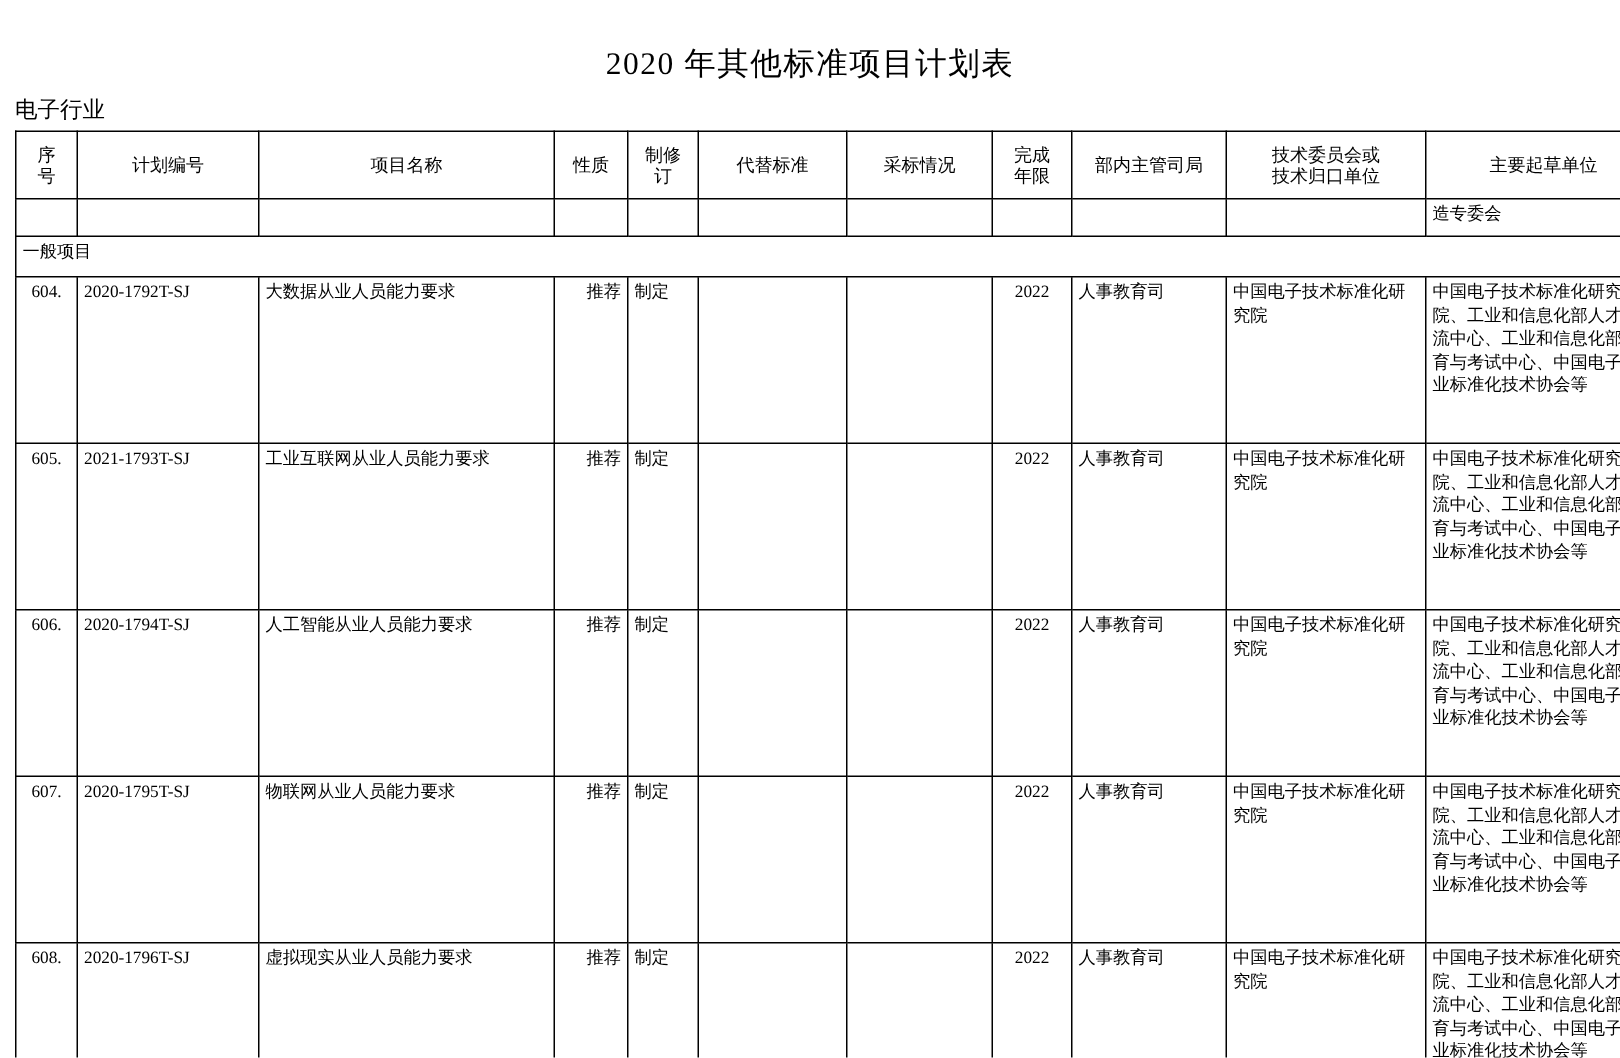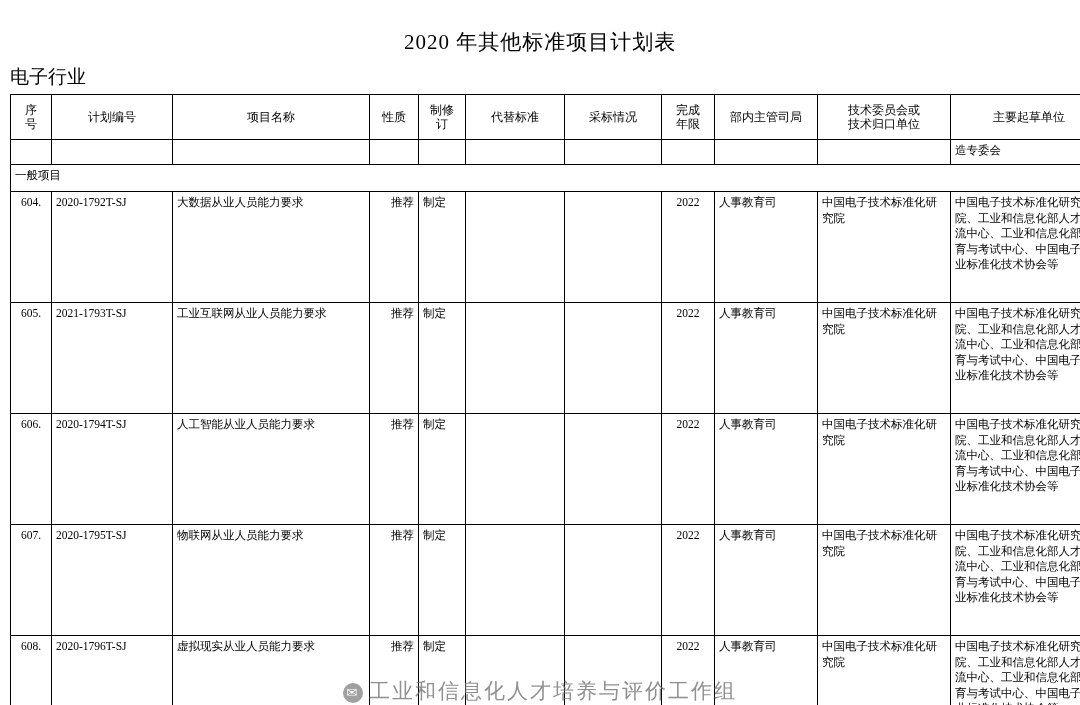--- a/index.html
+++ b/index.html
@@ -24,21 +24,21 @@
   .doc-title {
     text-align: center;
     font-size: 21px;
     font-family: "Liberation Serif", serif;
     padding-top: 10px;
     padding-bottom: 8px;
     letter-spacing: 1px;
     margin-top: 18px;
   }
   .industry-label {
-    font-size: 19px;
+    font-size: 15px;
     font-family: Liberation Serif, serif;
     padding-left: 10px;
     padding-bottom: 4px;
   }
   table.plan {
     border-collapse: collapse;
     width: 1060px;
     margin-left: 10px;
     table-layout: fixed;
   }
@@ -245,17 +245,14 @@
         <td class="c-year">2022</td>
         <td class="c-dept">人事教育司</td>
         <td class="c-tc">中国电子技术标准化研究院</td>
         <td class="c-drafter">中国电子技术标准化研究院、工业和信息化部人才交流中心、工业和信息化部教育与考试中心、中国电子工业标准化技术协会等</td>
 
       </tr>
 
     </tbody>
   </table>
 
-  <div class="watermark">
-    <span class="wm-logo">✉</span><span>工业和信息化人才培养与评价工作组</span>
-  </div>
 
 </div>
 
 </body></html>

